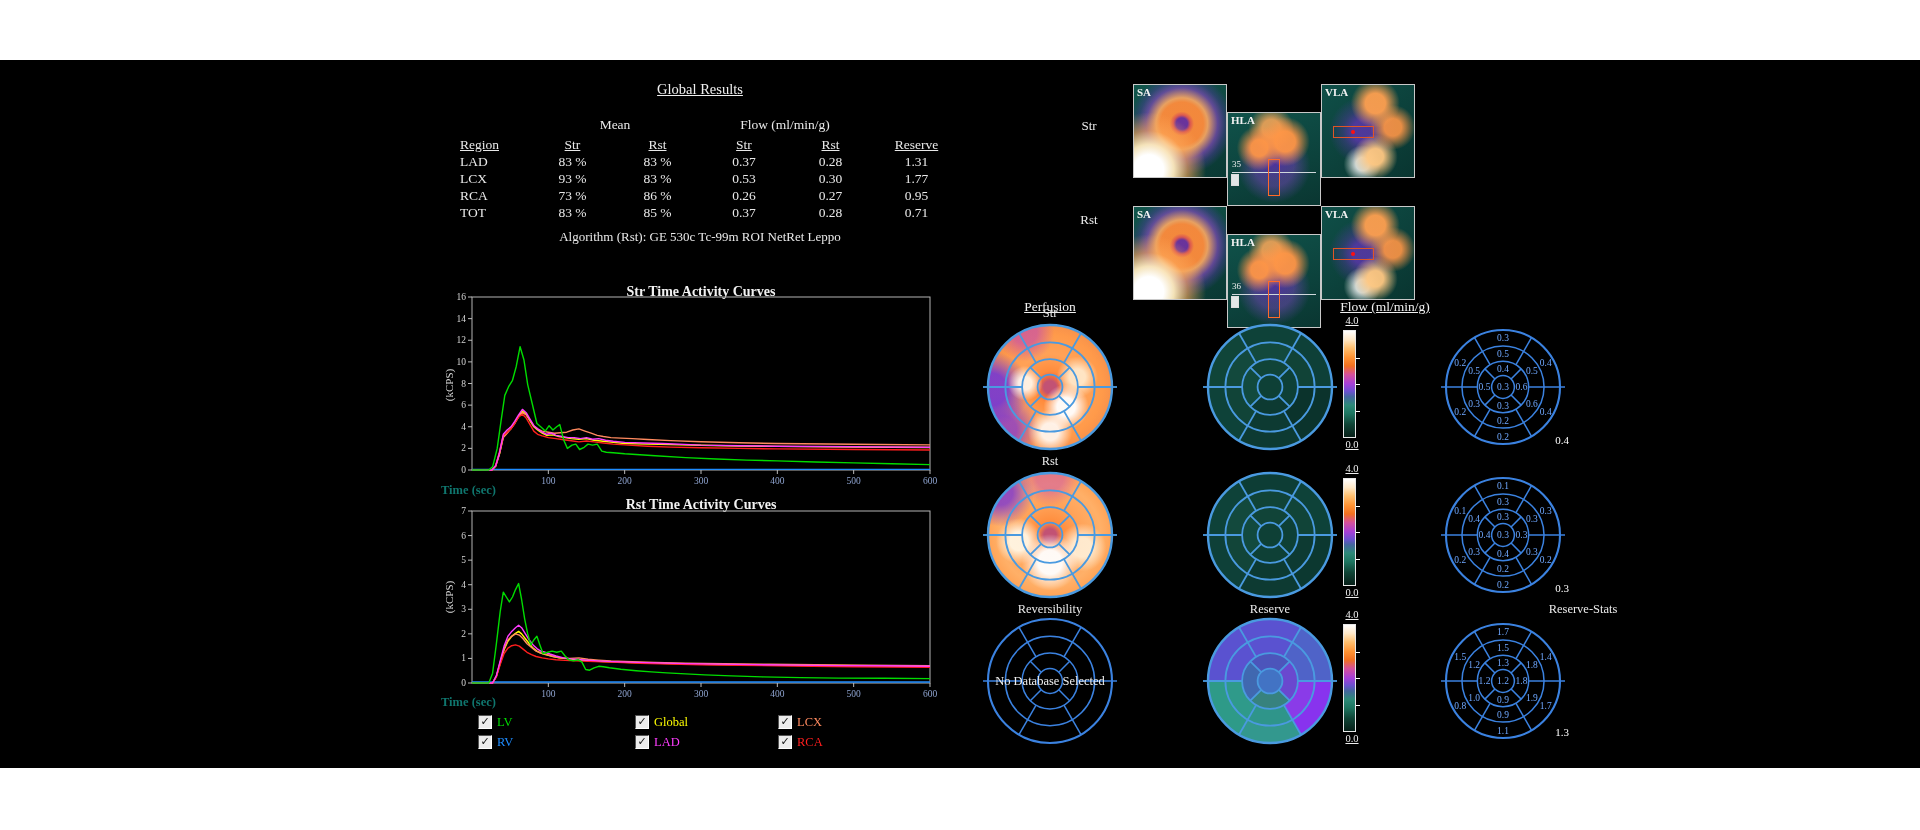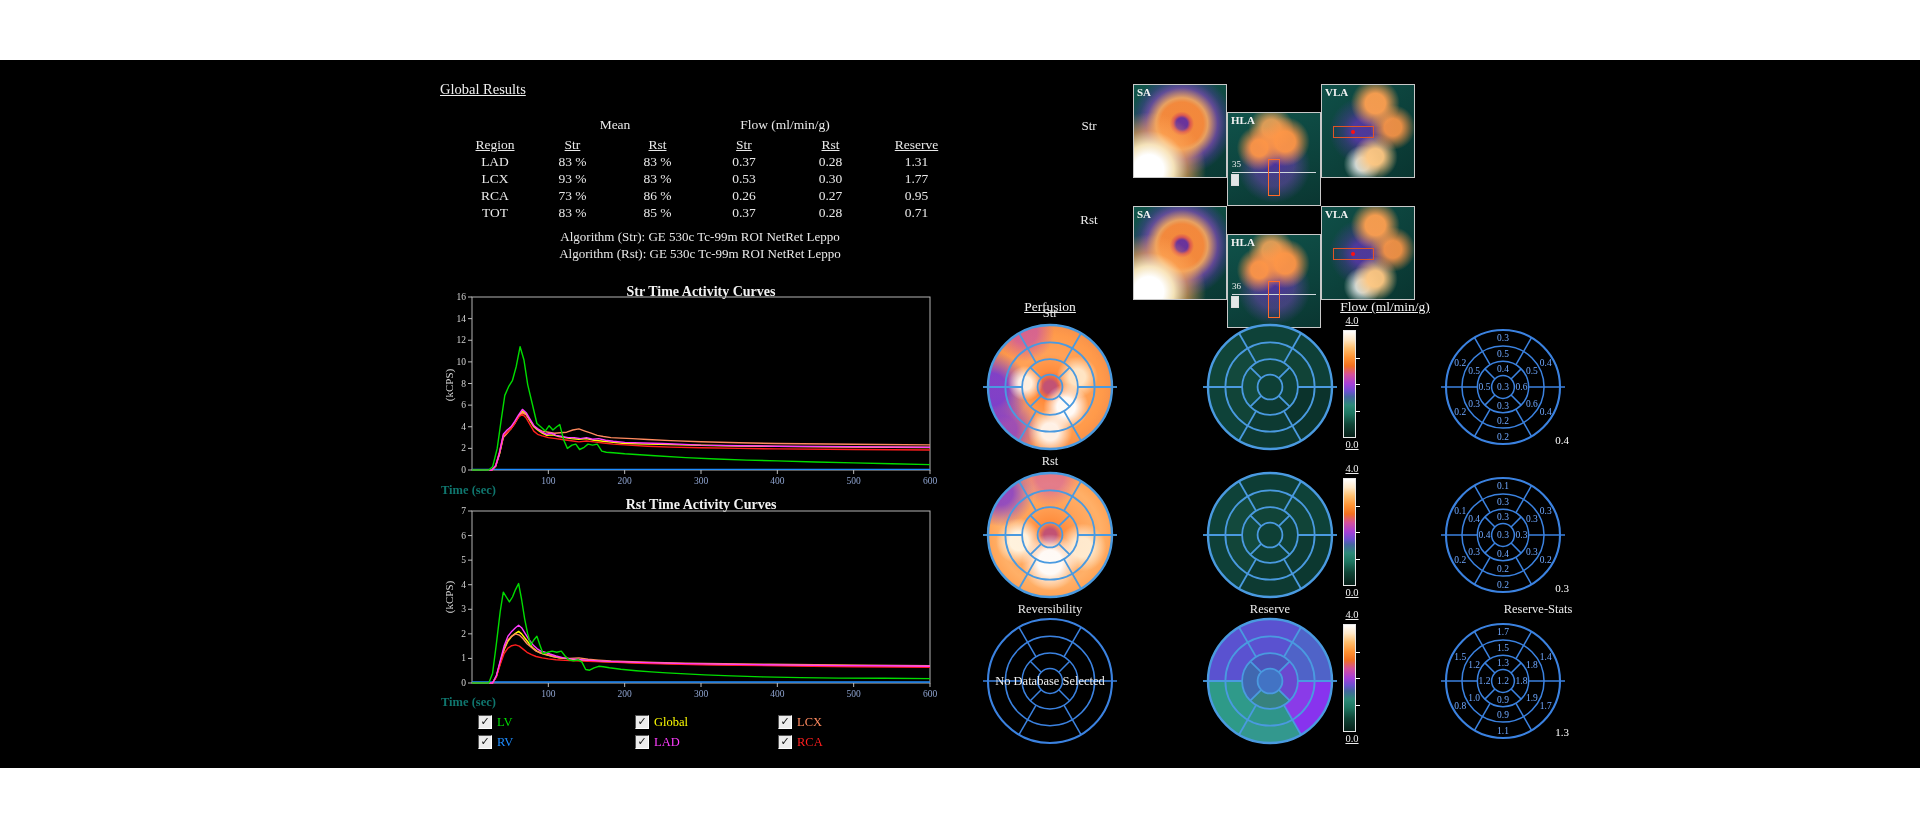--- a/index.html
+++ b/index.html
@@ -1,27 +1,27 @@
 <!DOCTYPE html>
 <html><head>
 <meta charset="utf-8">
 <style>
   html,body{margin:0;padding:0;background:#ffffff;}
   body{width:1920px;height:830px;position:relative;overflow:hidden;
        font-family:"Liberation Serif","DejaVu Serif",serif;}
   #canvas{position:absolute;left:0;top:60px;width:1920px;height:708px;background:#000;}
   .abs{position:absolute;}
-  .center{}
+  .center{text-align:center;}
   .und{text-decoration:underline;}
   
   #gr-title{left:440px;top:21px;width:520px;font-size:14.5px;color:#f0f0f0;}
   #gr-mean{left:530px;top:57px;width:170px;font-size:13.5px;color:#e9e9e9;text-align:center;}
   #gr-flow{left:700px;top:57px;width:170px;font-size:13.5px;color:#e9e9e9;text-align:center;}
   .gr-flexrow{display:flex;width:520px;line-height:17px;font-size:13.5px;color:#e9e9e9;}
-  .gr-flexrow span{display:block;text-align:center;}
+  .gr-flexrow span{display:block;}
   .c0{width:90px;text-align:left;padding-left:20px;box-sizing:border-box;}
   .c1,.c2{width:85px;text-align:center;}
   .c3{width:88px;text-align:center;}
   .c4{width:85px;text-align:center;}
   .c5{width:87px;text-align:center;}
   #gr-header{left:440px;top:76px;}
   #gr-rows{left:440px;top:93px;width:520px;}
   #gr-algo{left:430px;top:168px;width:540px;font-size:13px;color:#e9e9e9;text-align:center;line-height:17px;}
   
   .chart-title{width:520px;text-align:center;font-size:14px;font-weight:bold;color:#f2f2f2;}
@@ -74,21 +74,21 @@
   .vla-dot{position:absolute;left:50%;top:50%;width:4px;height:4px;background:#ff1010;border-radius:50%;transform:translate(-50%,-50%);}
   
   .polar-header{font-size:13.5px;color:#f0f0f0;text-align:center;margin-top:13px;}
   #perfusion-header{left:988px;top:226px;width:124px;}
   #flow-header{left:1290px;top:226px;width:190px;}
   .map-label{font-size:12.5px;color:#eaeaea;text-align:center;}
   #label-perf-str{left:988px;top:246px;width:124px;}
   #label-perf-rst{left:988px;top:394px;width:124px;}
   #label-reversibility{left:978px;top:542px;width:144px;}
   #label-reserve{left:1208px;top:542px;width:124px;}
-  #label-reserve-stats{left:1468px;top:542px;width:140px;}
+  #label-reserve-stats{left:1513px;top:542px;width:140px;}
   .mapsvg{width:140px;height:140px;z-index:2;}
   .perf-circle{width:124px;height:124px;border-radius:50%;z-index:1;}
   .perf-str-bg{background:
     radial-gradient(circle at 63% 66%, rgba(255,255,255,.95) 0 8%, rgba(255,255,255,0) 20%),
     radial-gradient(circle at 30% 47%, rgba(255,250,240,.9) 0 6%, rgba(255,250,240,0) 16%),
     radial-gradient(circle at 72% 42%, rgba(255,240,215,.85) 0 7%, rgba(255,240,215,0) 18%),
     radial-gradient(circle at 50% 86%, rgba(255,255,255,.85) 0 7%, rgba(255,255,255,0) 18%),
     radial-gradient(circle at 2% 52%, rgba(123,60,205,.95) 0 12%, rgba(123,60,205,0) 28%),
     radial-gradient(circle at 12% 84%, rgba(135,60,205,.8) 0 9%, rgba(135,60,205,0) 24%),
     radial-gradient(circle at 30% 6%, rgba(200,80,170,.7) 0 8%, rgba(200,80,170,0) 20%),
@@ -154,21 +154,20 @@
       <div class="gr-flexrow">
         <span class="c0">TOT</span>
         <span class="c1">83 %</span>
         <span class="c2">85 %</span>
         <span class="c3">0.37</span>
         <span class="c4">0.28</span>
         <span class="c5">0.71</span>
       </div>
     </div>
   <div class="abs" id="gr-algo">
-    <div>Algorithm (Str):  GE 530c Tc-99m ROI NetRet Leppo</div>
     <div>Algorithm (Rst):  GE 530c Tc-99m ROI NetRet Leppo</div>
   </div>
 
   <div class="abs chart-title" id="tac1-title">Str Time Activity Curves</div>
   <svg class="abs" id="tac1" width="520" height="213">
       <rect x="42" y="17" width="458" height="173" fill="none" stroke="#b4b4b4" stroke-width="1"></rect>
       <line x1="38" y1="190" x2="42" y2="190" stroke="#bbb" stroke-width="1"></line>
       <text x="36" y="193" text-anchor="end" font-size="9.5" font-family="Liberation Serif, DejaVu Serif, serif" fill="#d4d4d4">0</text>
       <line x1="38" y1="168.375" x2="42" y2="168.375" stroke="#bbb" stroke-width="1"></line>
       <text x="36" y="171.375" text-anchor="end" font-size="9.5" font-family="Liberation Serif, DejaVu Serif, serif" fill="#d4d4d4">2</text>

